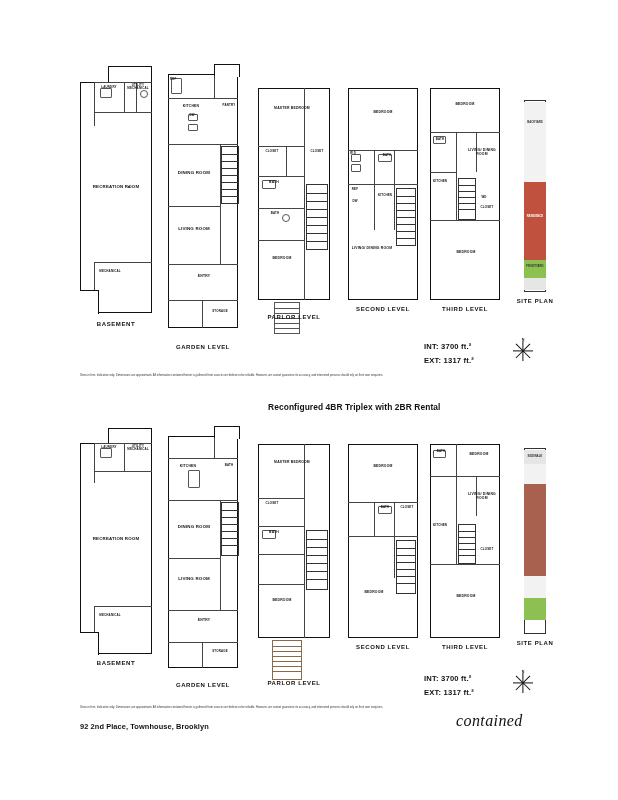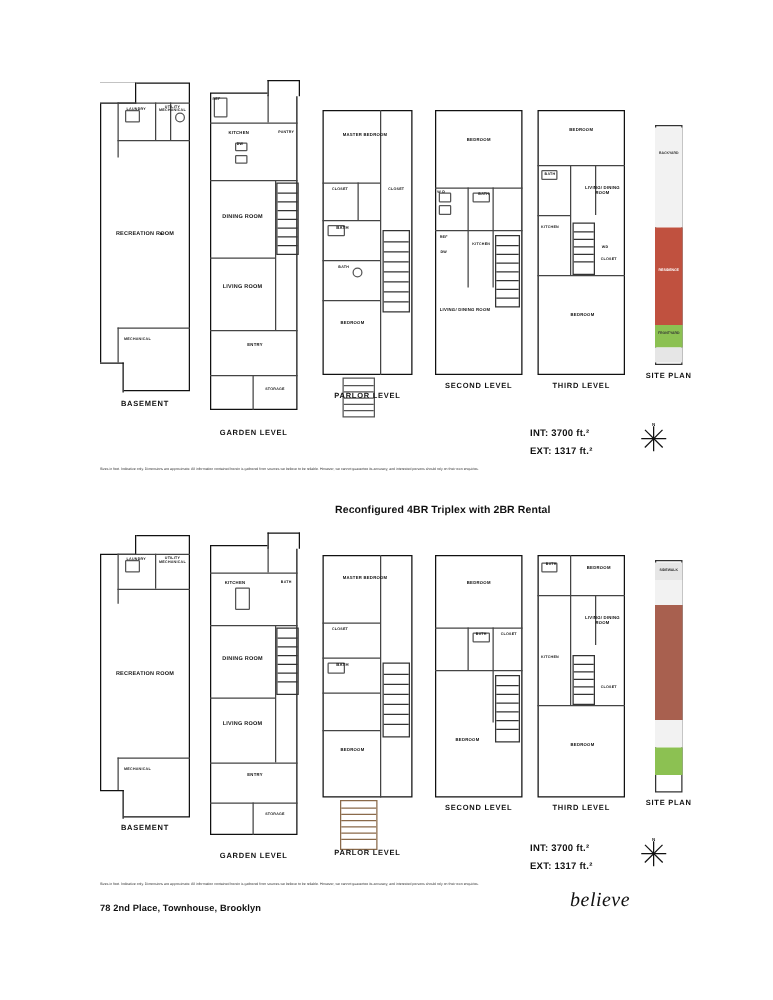--- a/index.html
+++ b/index.html
@@ -373,16 +373,16 @@
   <div class="area-line" style="left:424px;top:688px;">EXT: 1317 ft.²</div>
   <div class="compass" style="left:512px;top:672px;">
     <div class="star" style="transform:translate(-50%,-50%) rotate(0deg);"></div>
     <div class="star" style="transform:translate(-50%,-50%) rotate(45deg);"></div>
     <div class="star" style="transform:translate(-50%,-50%) rotate(90deg);"></div>
     <div class="star" style="transform:translate(-50%,-50%) rotate(135deg);"></div>
     <div class="n">N</div>
   </div>
   <div class="disclaimer" style="left:80px;top:706px;">Sizes in feet. Indicative only. Dimensions are approximate. All information contained herein is gathered from sources we believe to be reliable. However, we cannot guarantee its accuracy, and interested persons should rely on their own enquiries.</div>
 
-  <div class="footer-addr" style="left:80px;top:722px;">78 2nd Place, Townhouse, Brooklyn</div>
-  <div class="brand" style="left:456px;top:712px;">believe</div>
+  <div class="footer-addr" style="left:80px;top:722px;">92 2nd Place, Townhouse, Brooklyn</div>
+  <div class="brand" style="left:456px;top:712px;">contained</div>
 
 </div>
 
 </body></html>

